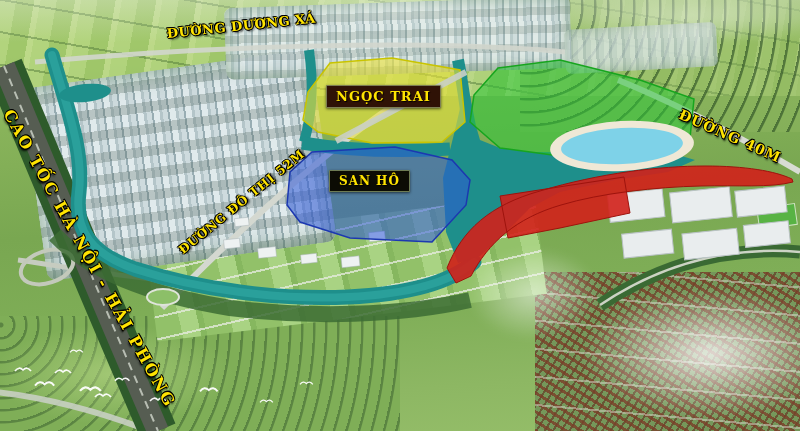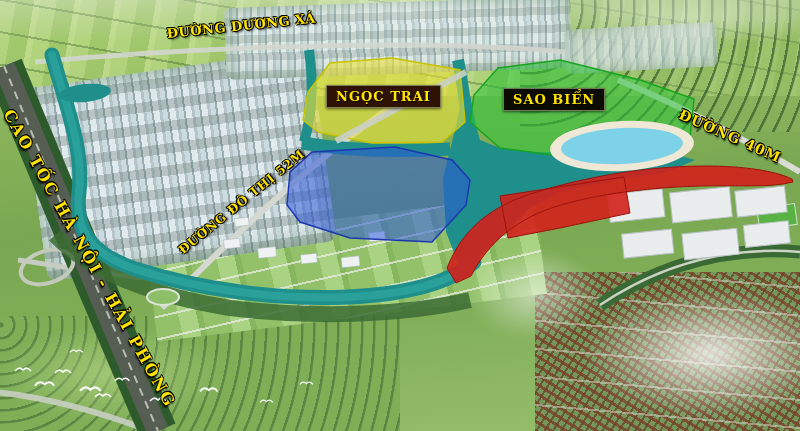--- a/index.html
+++ b/index.html
@@ -184,19 +184,19 @@
       <path d="M0,3 Q4,-2 8,2 Q12,-2 16,3" transform="translate(70,350) scale(.8)"></path>
     </g>
   </svg>
 
   <div class="road-label lbl-duong-xa">ĐƯỜNG DƯƠNG XÁ</div>
   <div class="road-label lbl-cao-toc">CAO TỐC HÀ NỘI - HẢI PHÒNG</div>
   <div class="road-label lbl-52m">ĐƯỜNG ĐÔ THỊ 52M</div>
   <div class="road-label lbl-40m">ĐƯỜNG 40M</div>
 
   <div class="zone-label lbl-ngoc-trai">NGỌC TRAI</div>
-  <div class="zone-label lbl-sao-bien">SAO BIỂN</div>
+  <div class="zone-label lbl-san-ho">SAN HÔ</div>
 
   <div class="mist mist-1"></div>
   <div class="mist mist-2"></div>
   <div class="mist mist-3"></div>
   <div class="mist mist-4"></div>
 </div>
 
 </body></html>

